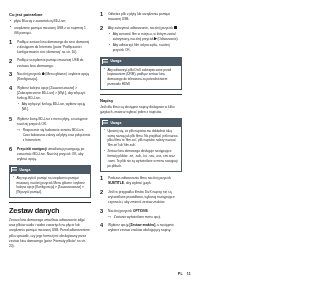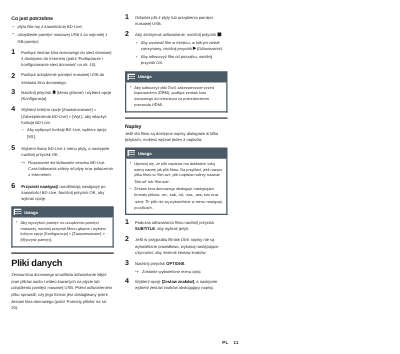--- a/index.html
+++ b/index.html
@@ -350,21 +350,21 @@
           <span class="note-title">Uwaga</span>
         </div>
         <div class="note-body">
           <ul>
             <li>Aby wyczyścić pamięć na urządzeniu pamięci masowej, naciśnij przycisk Menu główne i wybierz kolejno opcje [Konfiguracja] &gt; [Zaawansowane] &gt; [Wyczyść pamięć].</li>
           </ul>
         </div>
       </div>
 
       <hr class="rule">
-      <h2 class="big-head">Pliki danych</h2>
+      <h2 class="big-head">Zestaw danych</h2>
       <p class="para">Zestaw kina domowego umożliwia odtwarzanie zdjęć oraz plików audio i wideo zawartych na płycie lub urządzeniu pamięci masowej USB. Przed odtworzeniem pliku sprawdź, czy jego format jest obsługiwany przez zestaw kina domowego (patrz 'Formaty plików' na str. 20).</p>
 
     </div>
 
     <div class="col">
 
       <ol class="steps">
 
         <li>
           <div class="num">1</div>

